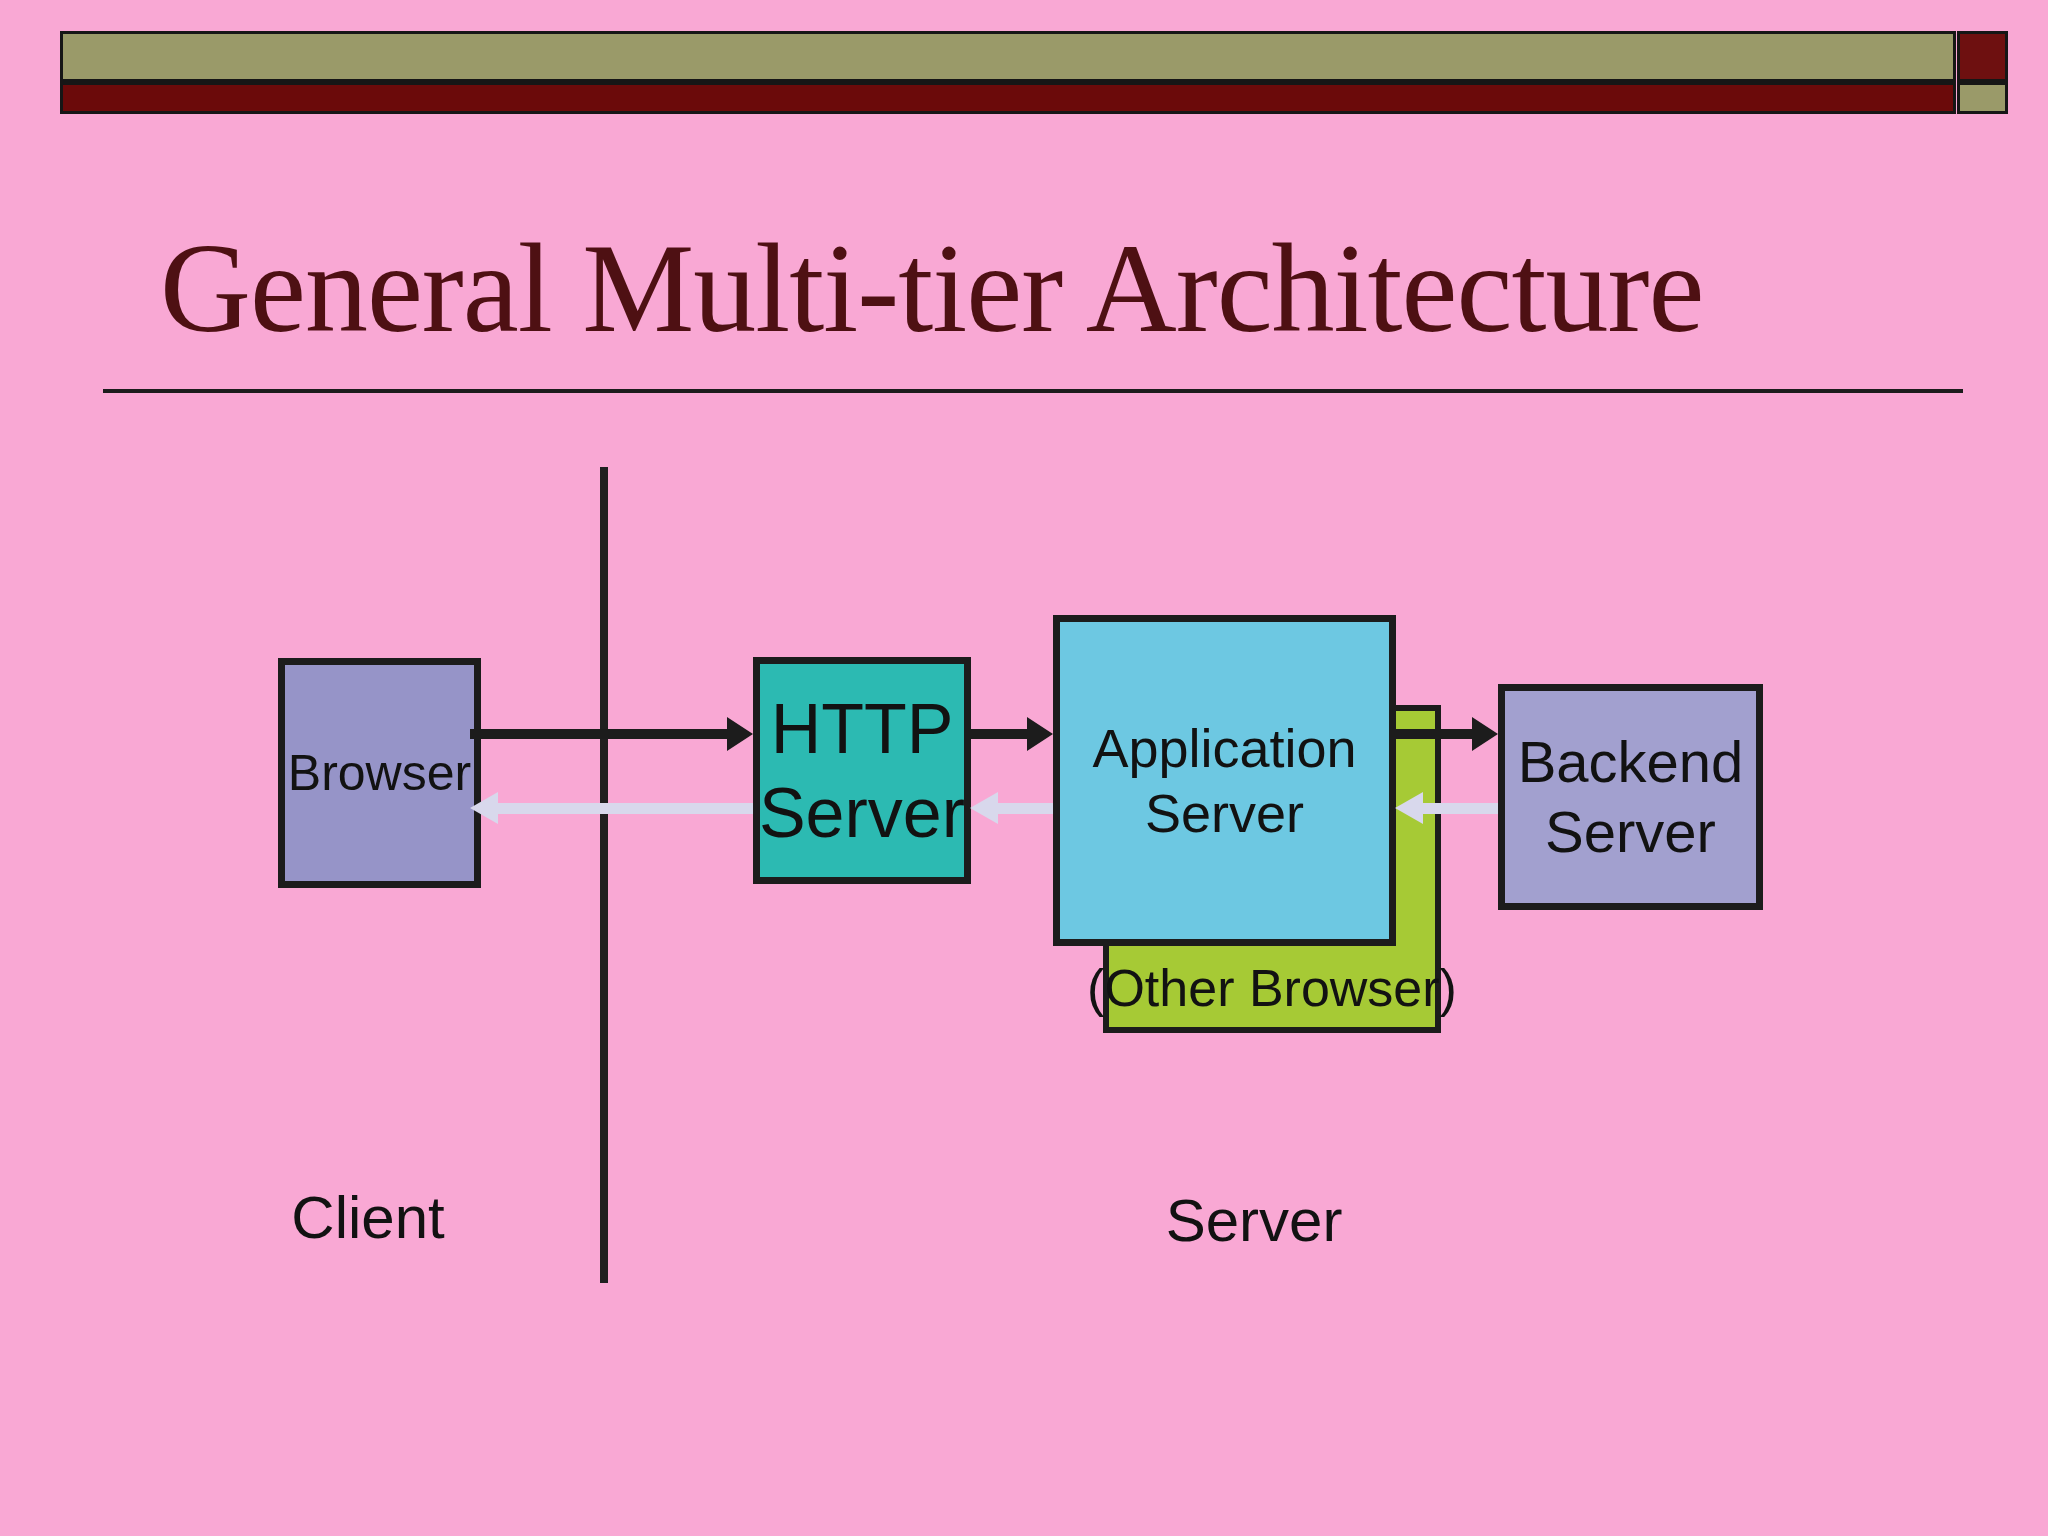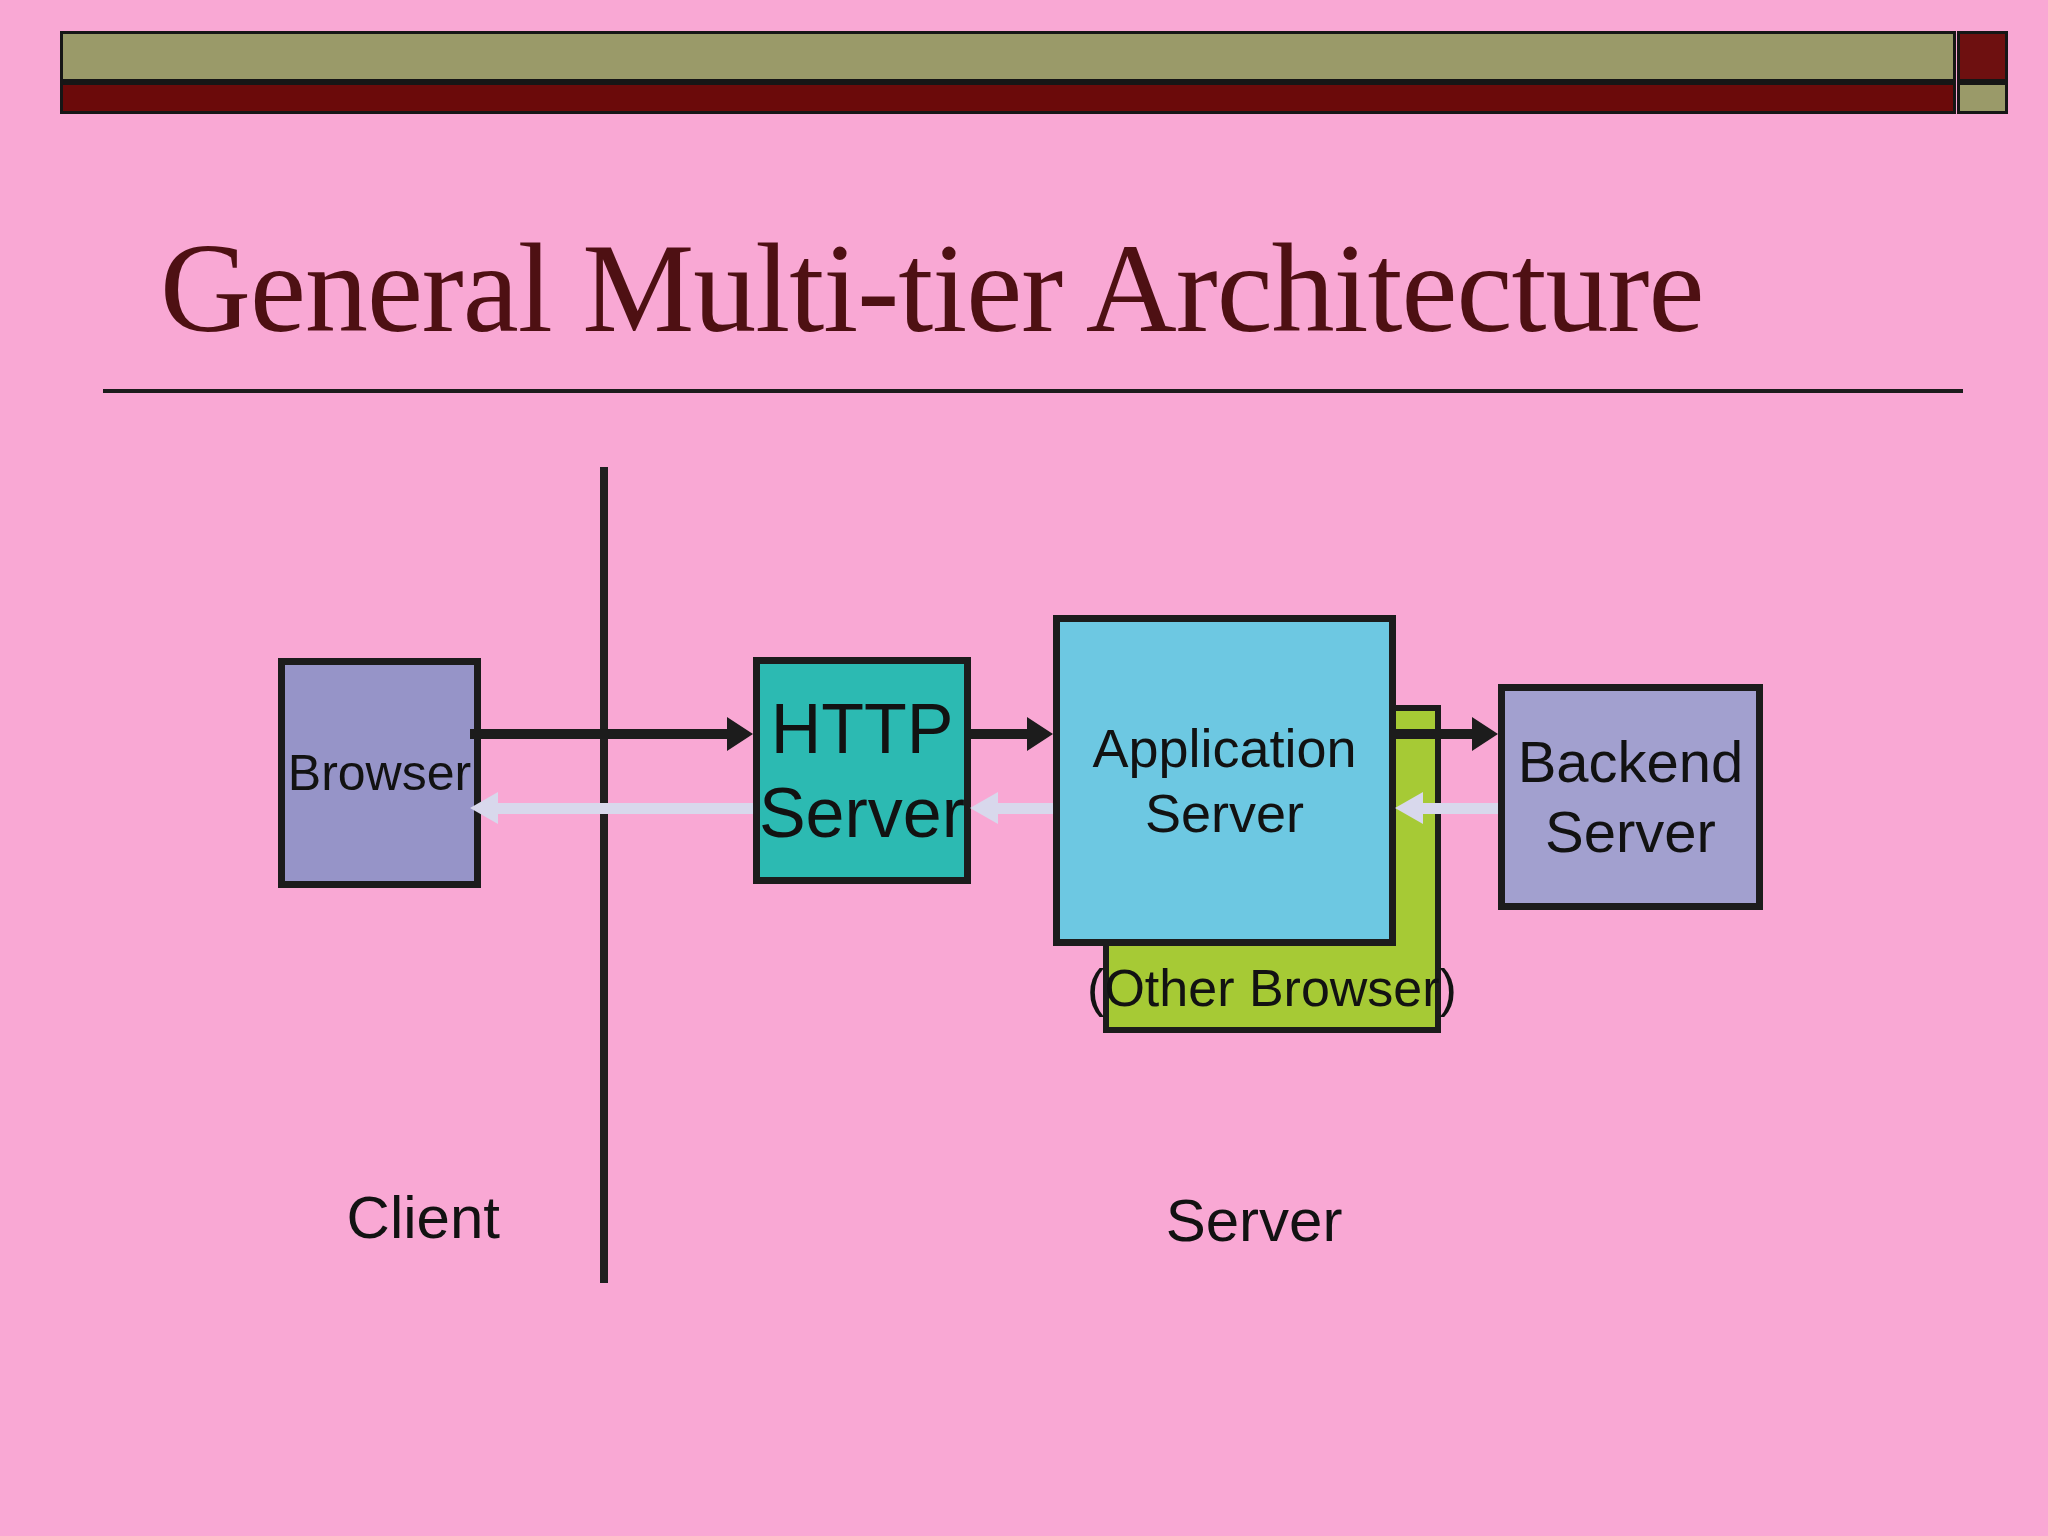--- a/index.html
+++ b/index.html
@@ -42,21 +42,21 @@
   .f1s{left:470px;width:257px;} .f1h{left:727px;}
   .f2s{left:970px;width:57px;}  .f2h{left:1027px;}
   .f3s{left:1395px;width:77px;} .f3h{left:1472px;}
 
   .r1h{left:1395px;} .r1s{left:1423px;width:75px;}
   .r2h{left:970px;}  .r2s{left:998px;width:55px;}
   .r3h{left:470px;}  .r3s{left:498px;width:255px;}
 
   
   .zone{font-size:60px;color:#121212;width:250px;text-align:center;}
-  .zone-client{left:250px;top:1183px;text-align:right;}
+  .zone-client{left:243px;top:1183px;}
   .zone-server{left:1129px;top:1186px;}
 </style>
 </head>
 <body>
 
 <div class="slide">
 
   <div class="abs bar-olive"></div>
   <div class="abs block-red"></div>
   <div class="abs bar-maroon"></div>

